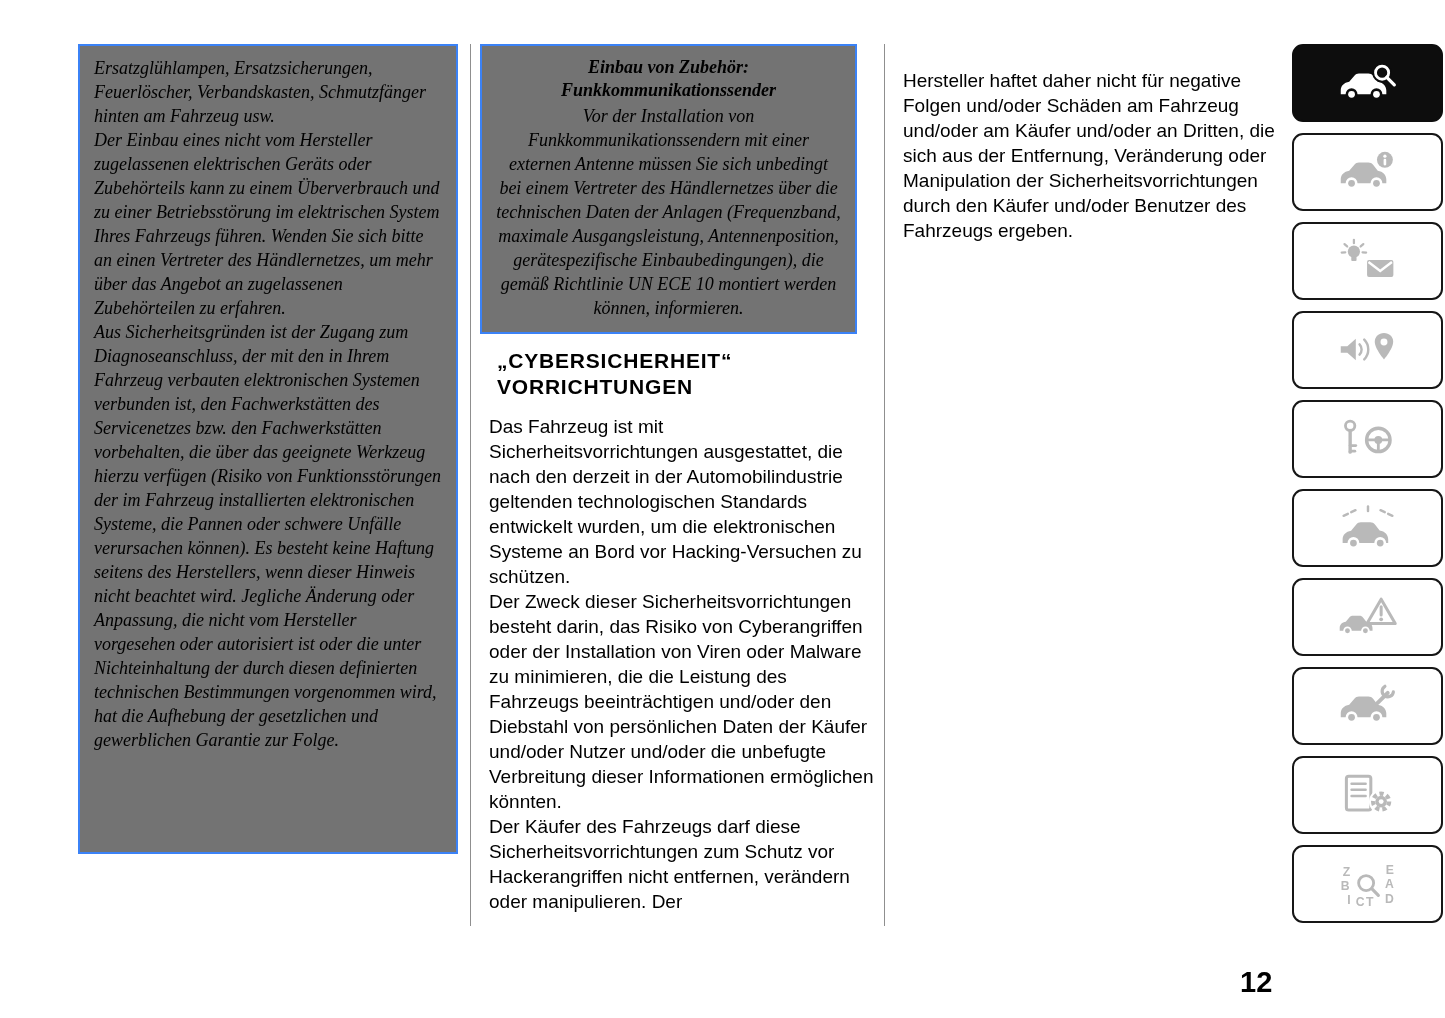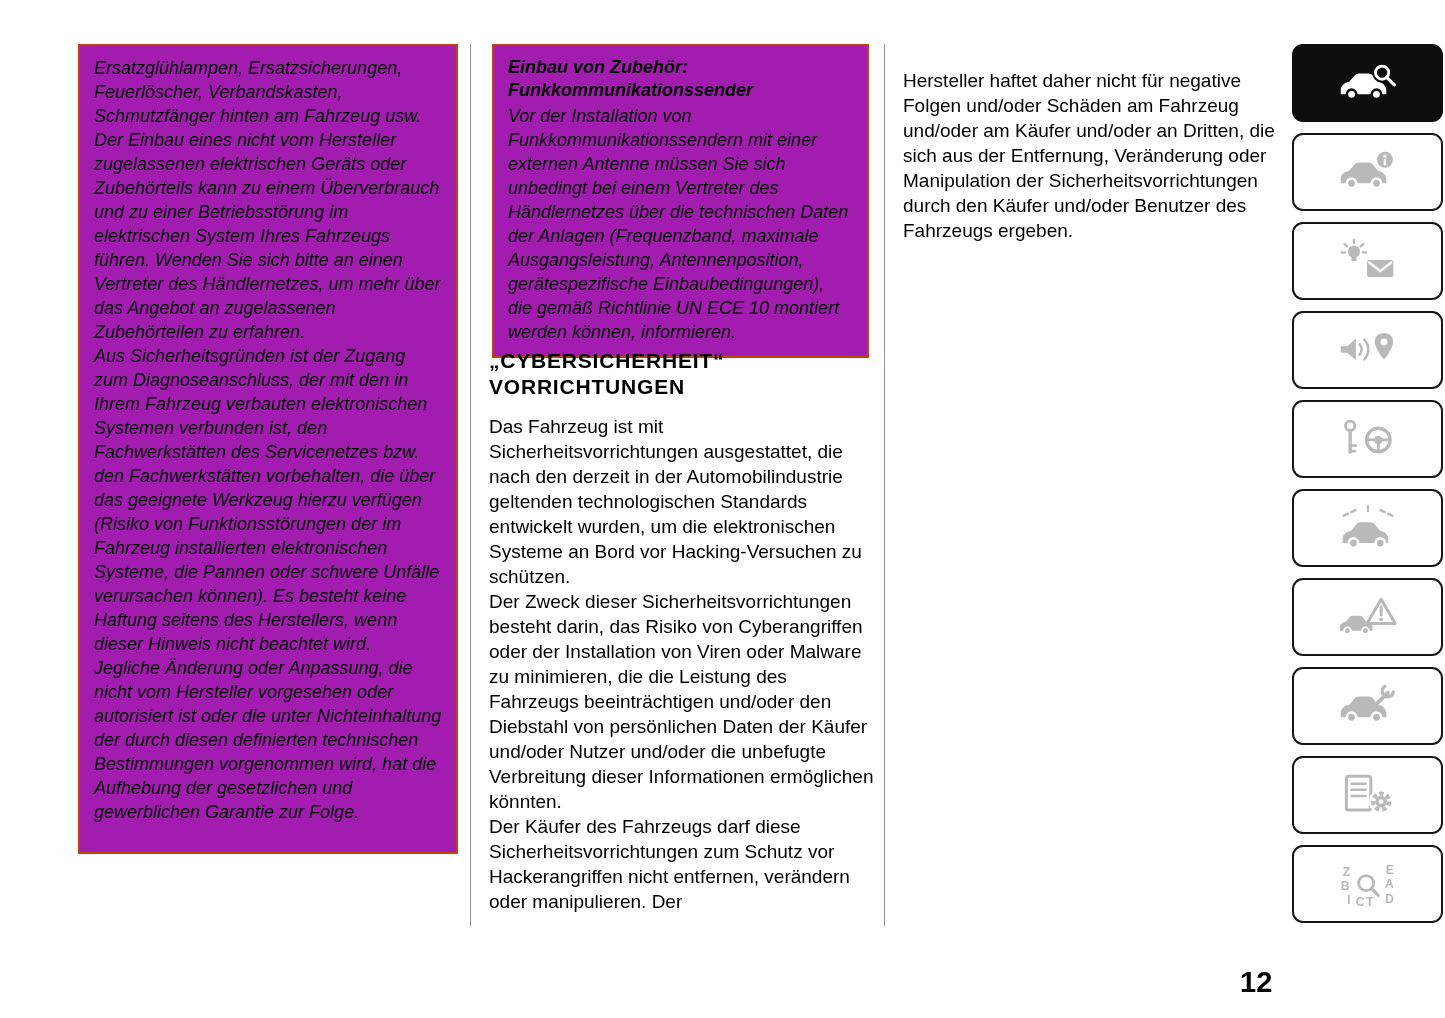--- a/index.html
+++ b/index.html
@@ -3,38 +3,38 @@
 <meta charset="utf-8">
 <style>
   html,body{margin:0;padding:0;background:#ffffff;}
   body{
     width:1445px;height:1018px;position:relative;overflow:hidden;
     font-family:"Liberation Sans",sans-serif;color:#000;
   }
   .pre{white-space:pre-line;}
   
   .note-box{
-    position:absolute;border:2px solid #c2410c;background:#a21caf;
+    position:absolute;border:2px solid #3b82f6;background:#737373;
     font-style:italic;font-size:18px;line-height:24px;
-    padding:10px 14px 12px 14px;box-sizing:border-box;
+    padding:10px 14px 12px 14px;box-sizing:border-box;font-family:Liberation Serif, serif;
   }
   .left-box{left:78px;top:44px;width:380px;height:810px;}
-  .mid-box{left:492px;top:44px;width:377px;}
+  .mid-box{left:480px;top:44px;width:377px;text-align:center;}
   .note-box h3{
     font-size:18px;line-height:23px;margin:10px 0 2px 0;font-weight:bold;font-style:italic;
   }
   .mid-box h3{margin:0 0 2px 0;}
   .note-box p{margin:0;}
   .col-divider{position:absolute;top:44px;width:1px;height:882px;background:#8f8f8f;}
   .d1{left:470px;}
   .d2{left:884px;}
   .mid-col{position:absolute;left:489px;top:348px;width:386px;}
   .cyber-heading{
     font-size:21px;line-height:26px;font-weight:bold;letter-spacing:.8px;
-    margin:0 0 14px 0;white-space:pre-line;
+    margin:0 0 14px 8px;white-space:pre-line;
   }
   .body-text{font-size:19px;line-height:25px;margin:0;}
   .right-col{position:absolute;left:903px;top:44px;width:372px;margin-top:24px;}
   
   .sidebar{position:absolute;left:1292px;top:44px;width:153px;}
   .sidebar-btn{
     --bg:#ffffff;--ink:#b9b9b9;
     width:151px;height:78px;margin:0 0 11px 0;box-sizing:border-box;
     border:2px solid #161616;border-radius:11px;background:var(--bg);
     display:flex;align-items:center;justify-content:center;cursor:pointer;

